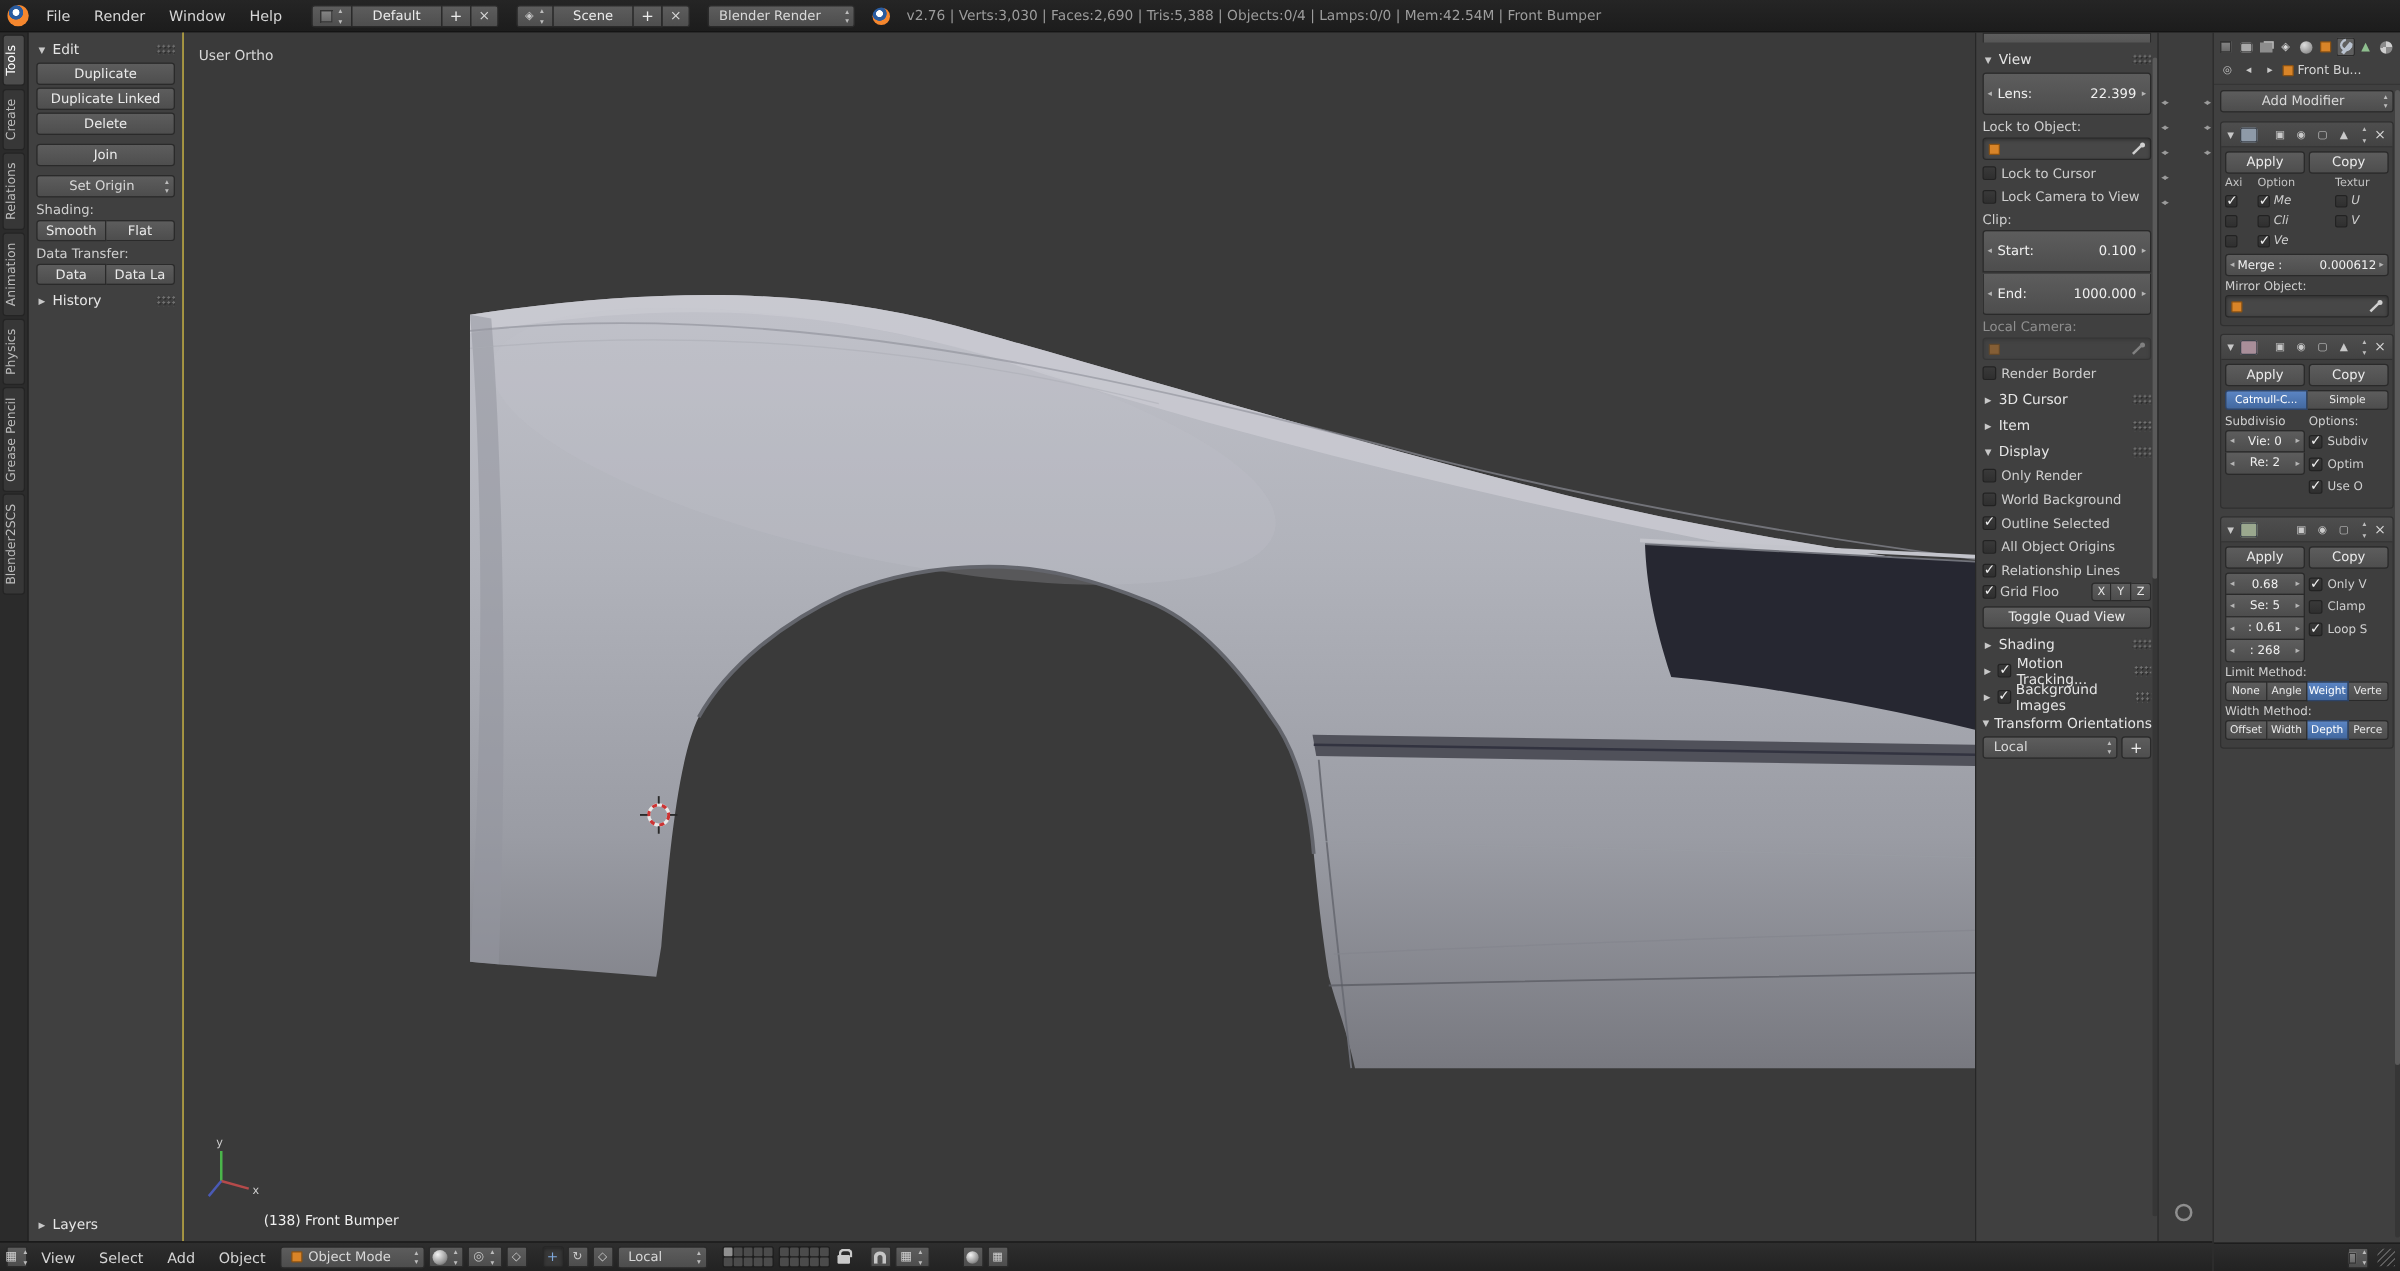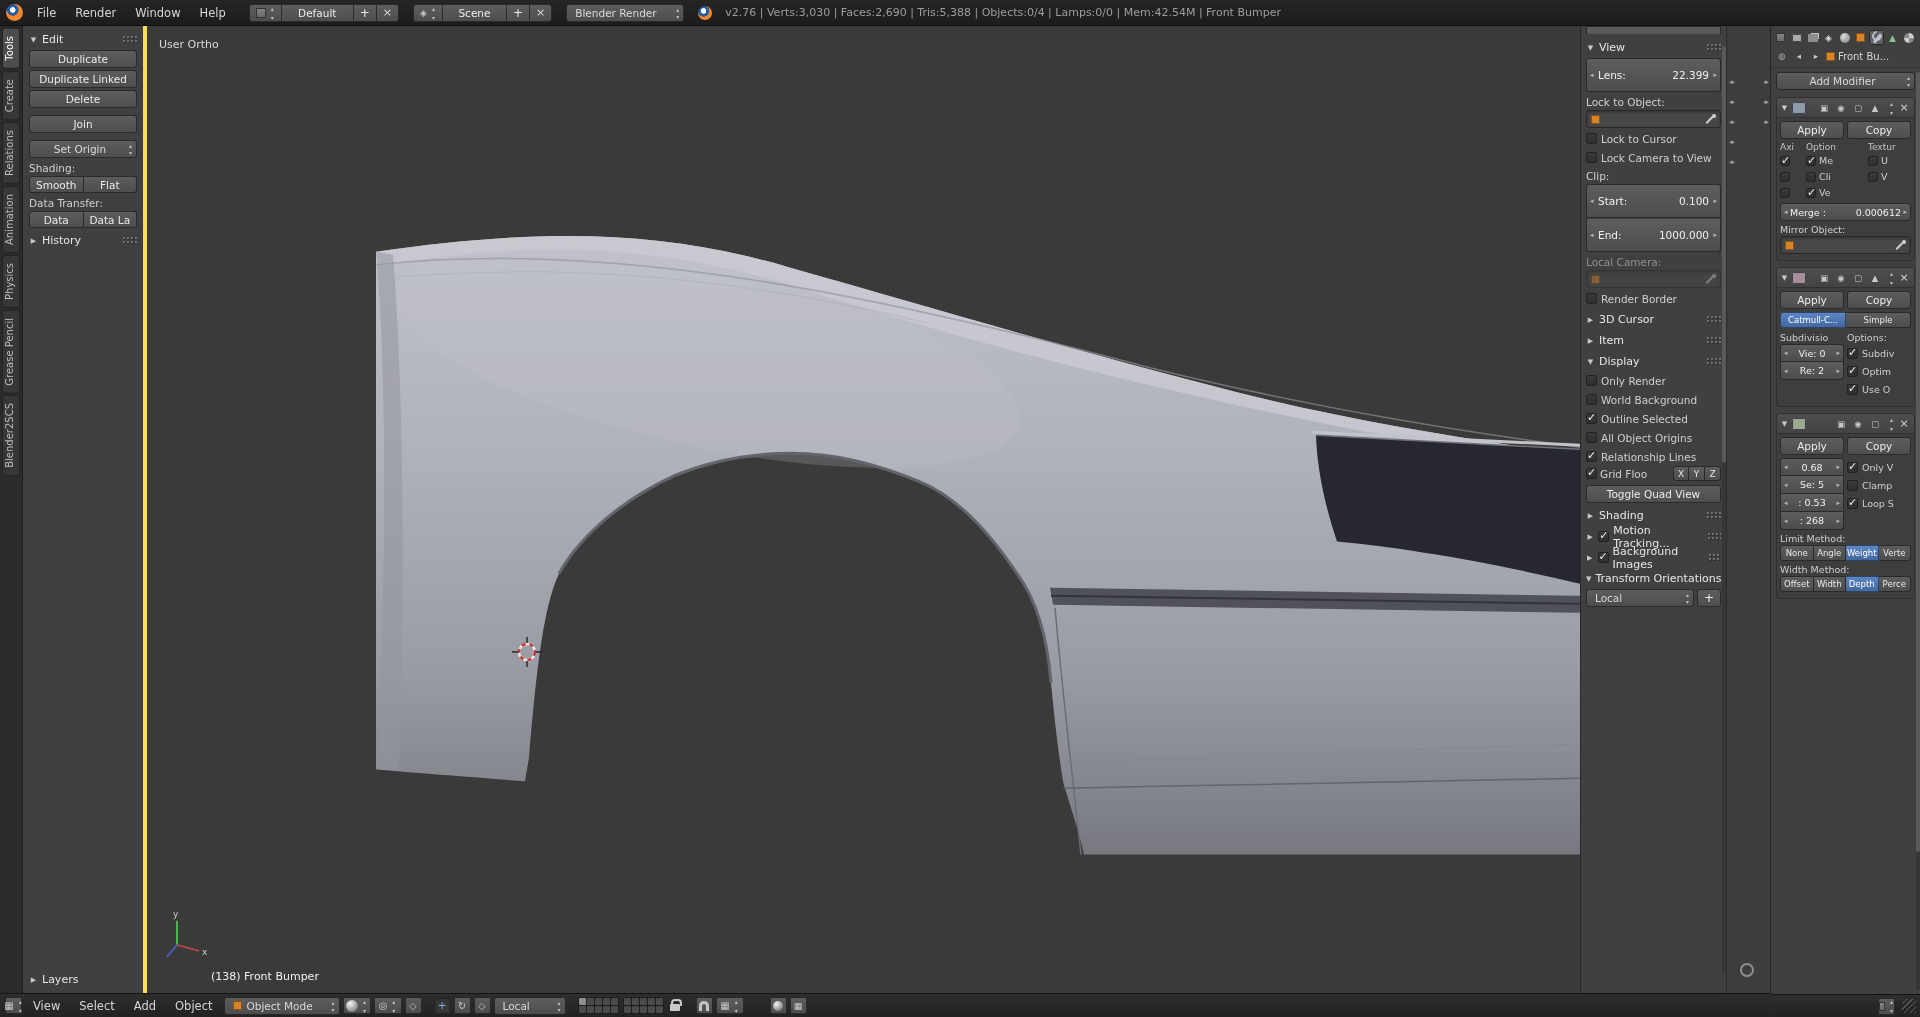--- a/index.html
+++ b/index.html
@@ -78,21 +78,21 @@
 .mainrow{flex:1;display:flex;min-height:0;}
 .leftcol{flex:1;display:flex;flex-direction:column;min-width:0;}
 .contentrow{flex:1;display:flex;min-height:0;}
 
 
 .tabstrip{flex:0 0 23px;background:#2b2b2b;border-right:1px solid #1e1e1e;display:flex;flex-direction:column;padding-top:2px;gap:2px;}
 .vtab{writing-mode:vertical-rl;transform:rotate(180deg);font-size:10px;color:#bdbdbd;background:#373737;border:1px solid #242424;border-radius:3px;padding:7px 1px;margin:0 2px;text-align:center;white-space:nowrap;}
 .vtab.active{background:#4d4d4d;color:#fff;}
 
 
-.toolshelf{flex:0 0 124px;background:#404040;border-right:4px solid #fde047;padding:2px 6px 4px;display:flex;flex-direction:column;overflow:hidden;}
+.toolshelf{flex:0 0 124px;background:#404040;border-right:1px solid #fde047;padding:2px 6px 4px;display:flex;flex-direction:column;overflow:hidden;}
 .flexfill{flex:1;}
 
 
 .viewport{flex:1;position:relative;background:#3a3a3a;min-width:0;overflow:hidden;}
 .vp-label{position:absolute;font-size:11px;color:#d8d8d8;z-index:3;}
 .vp-obj{position:absolute;font-size:11px;color:#f0f0f0;z-index:3;}
 .vpsvg{position:absolute;inset:0;width:100%;height:100%;}
 
 
 .npanel{flex:0 0 146px;background:#404040;border-left:1px solid #272727;padding:0 5px;display:flex;flex-direction:column;overflow:hidden;position:relative;}
@@ -138,21 +138,21 @@
 .r{display:flex;gap:3px;margin-bottom:3px;}
 .r>*{flex:1;min-width:0;}
 .cols{display:flex;gap:3px;margin-bottom:3px;}
 .cols>div{flex:1;min-width:0;}
 .mic{width:14px;height:14px;display:inline-flex;align-items:center;justify-content:center;font-size:8.5px;color:#c9c9c9;flex:0 0 14px;}
 .mic.type{background:#8e9aa8;border-radius:2px;width:12px;height:12px;box-shadow:inset 0 0 0 1px #3c424a;}
 .mgrid{display:grid;grid-template-columns:24px 60px 1fr;column-gap:2px;row-gap:1px;margin:2px 0 3px;}
 .gh{font-size:9px;color:#c4c4c4;}
 .mgrid .cbrow{margin:0;min-height:15px;gap:3px;}
 .mgrid .cb{width:10px;height:10px;flex-basis:10px;}
-.mgrid .lbl{margin:0;font-size:9.5px;}
+.mgrid .lbl{margin:0;font-size:9.5px;font-style:italic;}
 .props-foot{flex:0 0 23px;background:linear-gradient(#2e2e2e,#222);border-top:1px solid #141414;display:flex;align-items:center;padding:0 4px;gap:3px;}
 .gripcorner{margin-left:4px;width:14px;height:14px;background:repeating-linear-gradient(135deg,transparent 0 3px,#6a6a6a 3px 4px);opacity:.8;}
 .pscroll{position:absolute;right:0;top:4px;bottom:4px;width:4px;background:#363636;border-radius:2px;}
 .pscroll::after{content:"";position:absolute;left:0;top:0;width:4px;height:85%;background:#5a5a5a;border-radius:2px;}
 </style>
 </head>
 <body>
 
 <div class="app">
 
@@ -702,21 +702,21 @@
             <div class="cols">
               <div>
                 <div class="stack">
                   <div class="num center">
                       <span>0.68</span>
                     </div>
                   <div class="num center">
                       <span>Se: 5</span>
                     </div>
                   <div class="num center">
-                      <span>: 0.53</span>
+                      <span>: 0.61</span>
                     </div>
                   <div class="num center">
                       <span>: 268</span>
                     </div>
                 </div>
               </div>
               <div>
                 <div class="cbrow">
                     <span class="cb checked"></span>
                     <span class="lbl">Only V</span>

